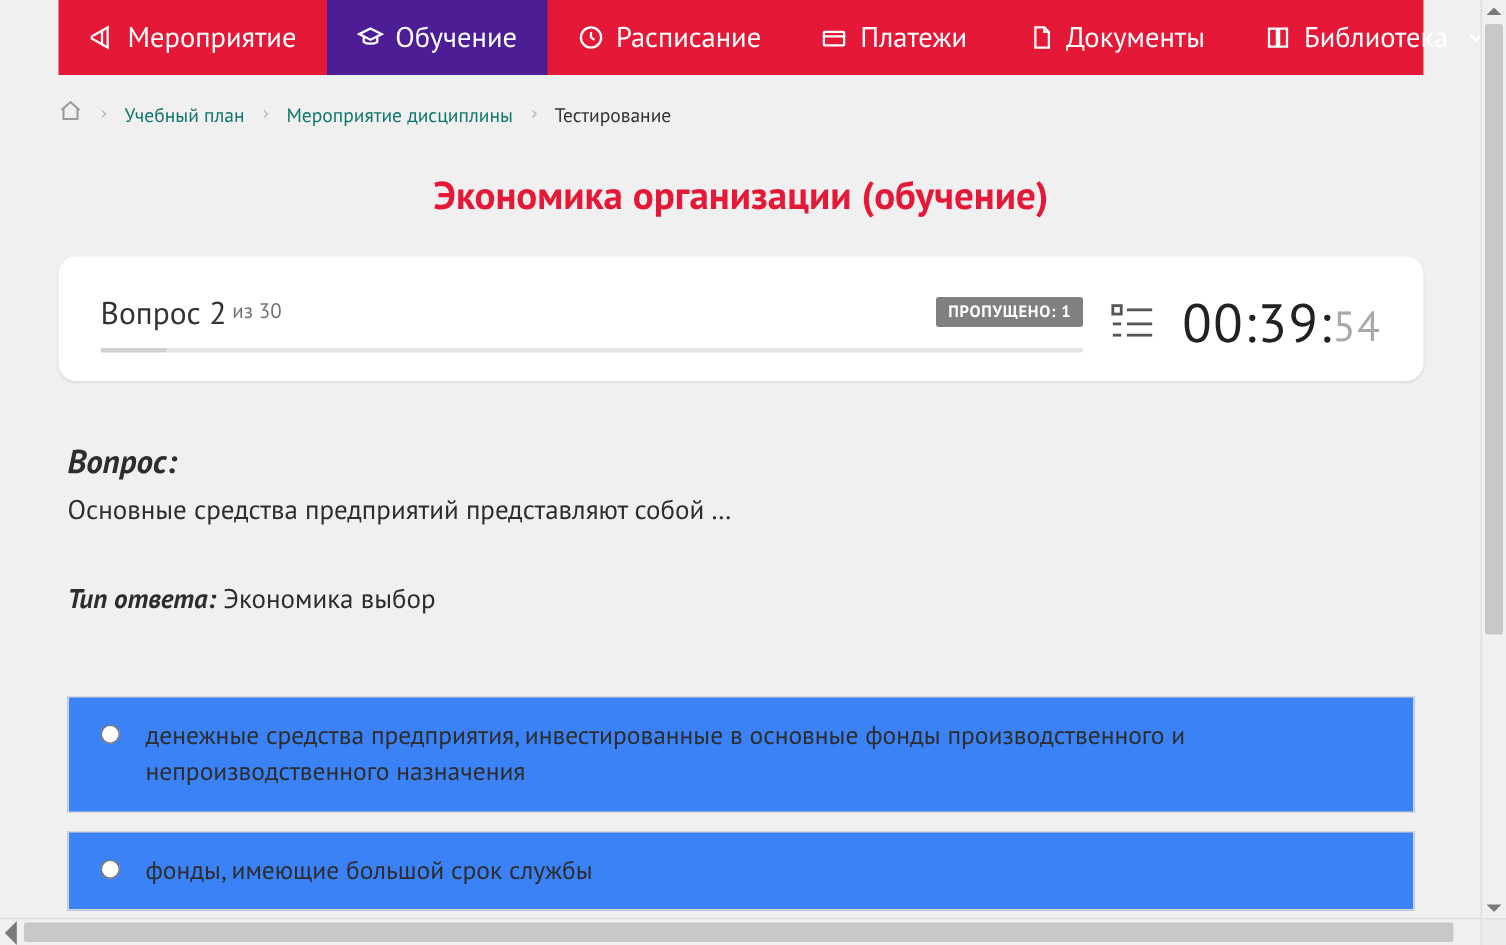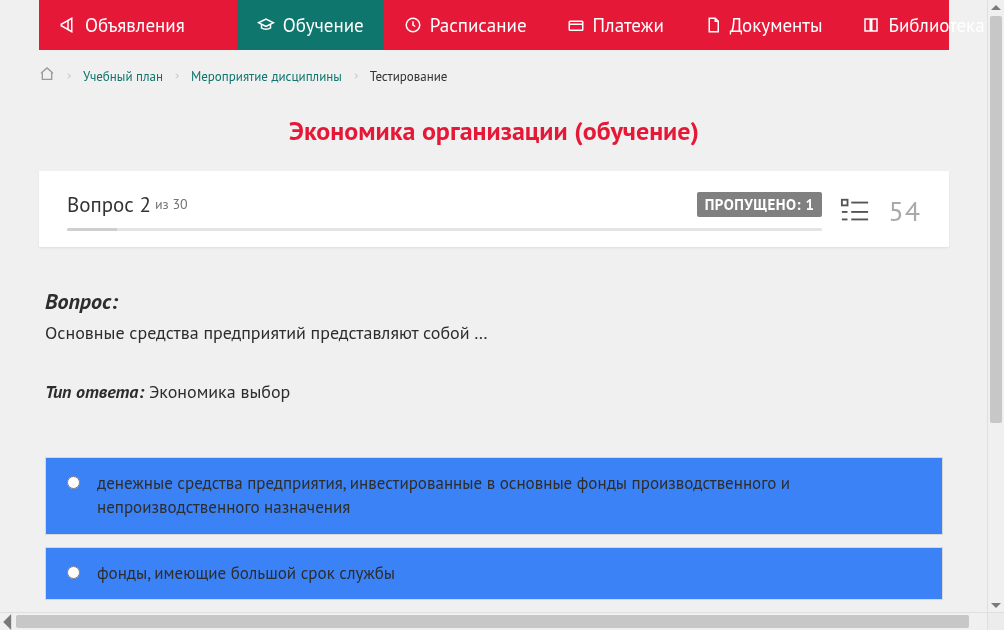--- a/index.html
+++ b/index.html
@@ -40,22 +40,21 @@
     align-items:center;
     gap:8px;
     padding:0 20px;
     color:#ffffff;
     font-size:19px;
     font-weight:500;
     cursor:pointer;
     white-space:nowrap;
   }
   .nav-item.active{
-    background:#0f766e;
-    margin-left:32px;
+    background:#4c1d95;
   }
   .nav-icon{
     display:inline-flex;
     width:18px;height:18px;
   }
   .nav-icon svg{width:100%;height:100%;display:block;}
   .chev-down{
     display:inline-flex;
     margin-left:4px;
   }
@@ -78,37 +77,37 @@
     text-align:center;
     font-size:26px;
     font-weight:700;
     color:#e51937;
     margin:18px 0 24px 0;
   }
   
   .status-card{
     background:#ffffff;
     box-shadow:0 1px 2px rgba(0,0,0,.08);
-    border-radius:0;
+    border-radius:12px;
     padding:20px 28px 16px 28px;
     display:flex;
     align-items:center;
     gap:16px;
   }
   .status-left{
     flex:1;
     min-width:0;
   }
   .q-label{font-size:21px;font-weight:400;color:#333;}
   .q-total{font-size:14px;color:#737373;position:relative;top:-1px;margin-left:4px;}
   .skipped-badge{
     margin-left:auto;
     background:#808080;
     color:#fff;
-    font-size:15px;
+    font-size:11px;
     font-weight:700;
     letter-spacing:.5px;
     padding:3px 8px;
     border-radius:2px;
   }
   .head-row{
     display:flex;
     align-items:center;
   }
   .progress-track{
@@ -216,21 +215,21 @@
     <div class="page">
 
       <div class="topnav">
         <div class="nav-item">
           <span class="nav-icon">
             <svg viewBox="0 0 24 24" fill="none" stroke="#fff" stroke-width="2">
                 <path d="M3 11v2l9 5V6L3 11z"></path>
                 <path d="M12 6l5-3v18l-5-3"></path>
               </svg>
           </span>
-          <span>Объявления</span>
+          <span>Мероприятие</span>
         </div>
         <div class="nav-item active">
           <span class="nav-icon">
             <svg viewBox="0 0 24 24" fill="none" stroke="#fff" stroke-width="2">
                 <path d="M2 9l10-5 10 5-10 5L2 9z"></path>
                 <path d="M6 11v5c3 2 9 2 12 0v-5"></path>
               </svg>
           </span>
           <span>Обучение</span>
         </div>
@@ -320,20 +319,21 @@
           <svg viewBox="0 0 32 32" fill="none" stroke="#555" stroke-width="2">
             <rect x="2" y="4" width="6" height="6"></rect>
               <line x1="12" y1="7" x2="30" y2="7"></line>
             <line x1="2" y1="17" x2="8" y2="17"></line>
               <line x1="12" y1="17" x2="30" y2="17"></line>
             <line x1="2" y1="25" x2="8" y2="25"></line>
               <line x1="12" y1="25" x2="30" y2="25"></line>
           </svg>
         </div>
         <div class="timer">
+          <span>00:39:</span>
             <span class="sec">54</span>
         </div>
       </div>
 
       <div class="q-body">
         <p class="q-label-title">Вопрос:</p>
         <p class="q-text">Основные средства предприятий представляют собой …</p>
         <p class="a-type">
           <b>Тип ответа:</b>
           <span> </span>

